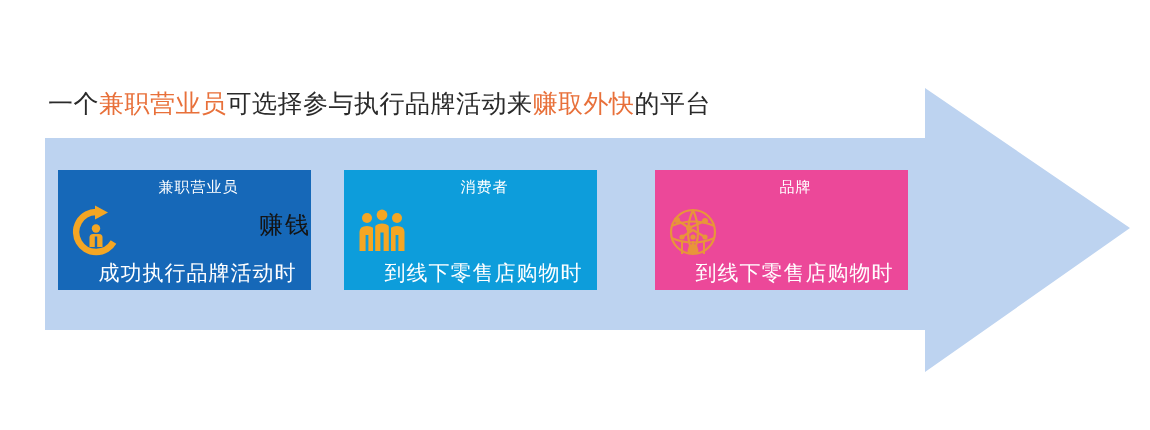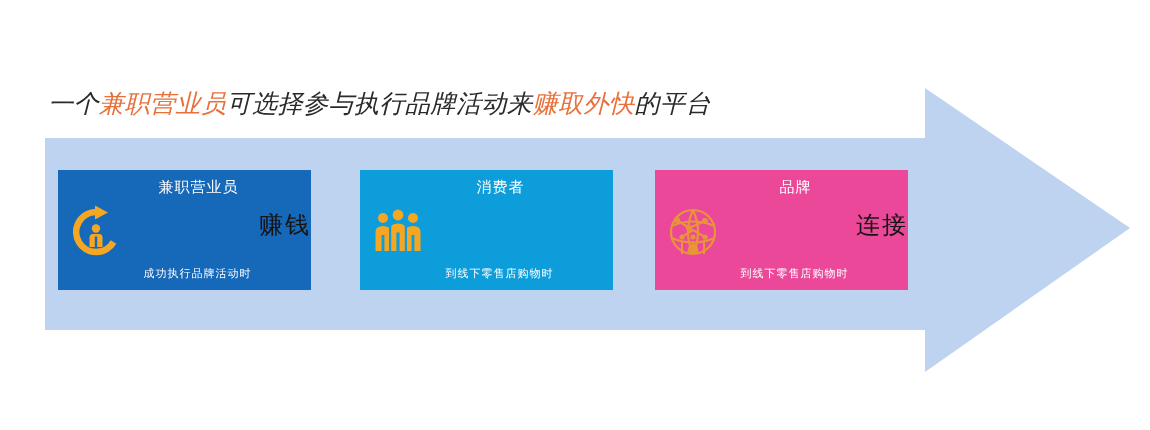--- a/index.html
+++ b/index.html
@@ -26,21 +26,20 @@
   #headline {
     position: absolute;
     left: 48px;
     top: 86px;
     width: 1000px;
     font-size: 25px;
     line-height: 34px;
     letter-spacing: 0.5px;
     color: #2a2a2a;
     white-space: nowrap;
-    font-style: italic;
   }
   #headline .hl {
     color: #E8703A;
   }
 
   
   #arrow-shape {
     position: absolute;
     left: 45px;
     top: 80px;
@@ -62,21 +61,21 @@
     height: 120px;
   }
   .card {
     position: absolute;
     top: 0;
     width: 253px;
     height: 120px;
     overflow: hidden;
   }
   .card.c0 { left: 0px; }
-  .card.c1 { left: 302px; }
+  .card.c1 { left: 286px; }
   .card.c2 { left: 597px; }
 
   .card-header {
     position: absolute;
     top: 7px;
     left: 0;
     width: 100%;
     text-align: center;
     padding-left: 28px;
     box-sizing: border-box;
@@ -102,21 +101,21 @@
   }
   .card-footer {
     position: absolute;
     bottom: 6px;
     left: 0;
     width: 100%;
     text-align: center;
     padding-left: 26px;
     box-sizing: border-box;
     color: #ffffff;
-    font-size: 11px;
+    font-size: 21px;
     line-height: 22px;
     letter-spacing: 1px;
     white-space: nowrap;
   }
 
   .card-icon {
     position: absolute;
     left: 10px;
     top: 34px;
     width: 56px;
@@ -202,18 +201,17 @@
             <circle cx="40" cy="33" r="2.6"></circle>
             <circle cx="28" cy="33" r="2.6"></circle>
             <path d="M16 50 L16 38 L18 38 L18 50 Z"></path>
             <path d="M27 50 L27 37 L29 37 L29 50 Z"></path>
             <path d="M38 50 L38 38 L40 38 L40 50 Z"></path>
             <path d="M22.5 50 Q22.5 40 27 40 L29 40 Q33.5 40 33.5 50 Z"></path>
           </g>
         </svg>
       </div>
       <div class="card-header">品牌</div>
-      <div class="card-main">连接</div>
       <div class="card-footer">到线下零售店购物时</div>
     </div>
 
   </div>
 </div>
 
 </body></html>

